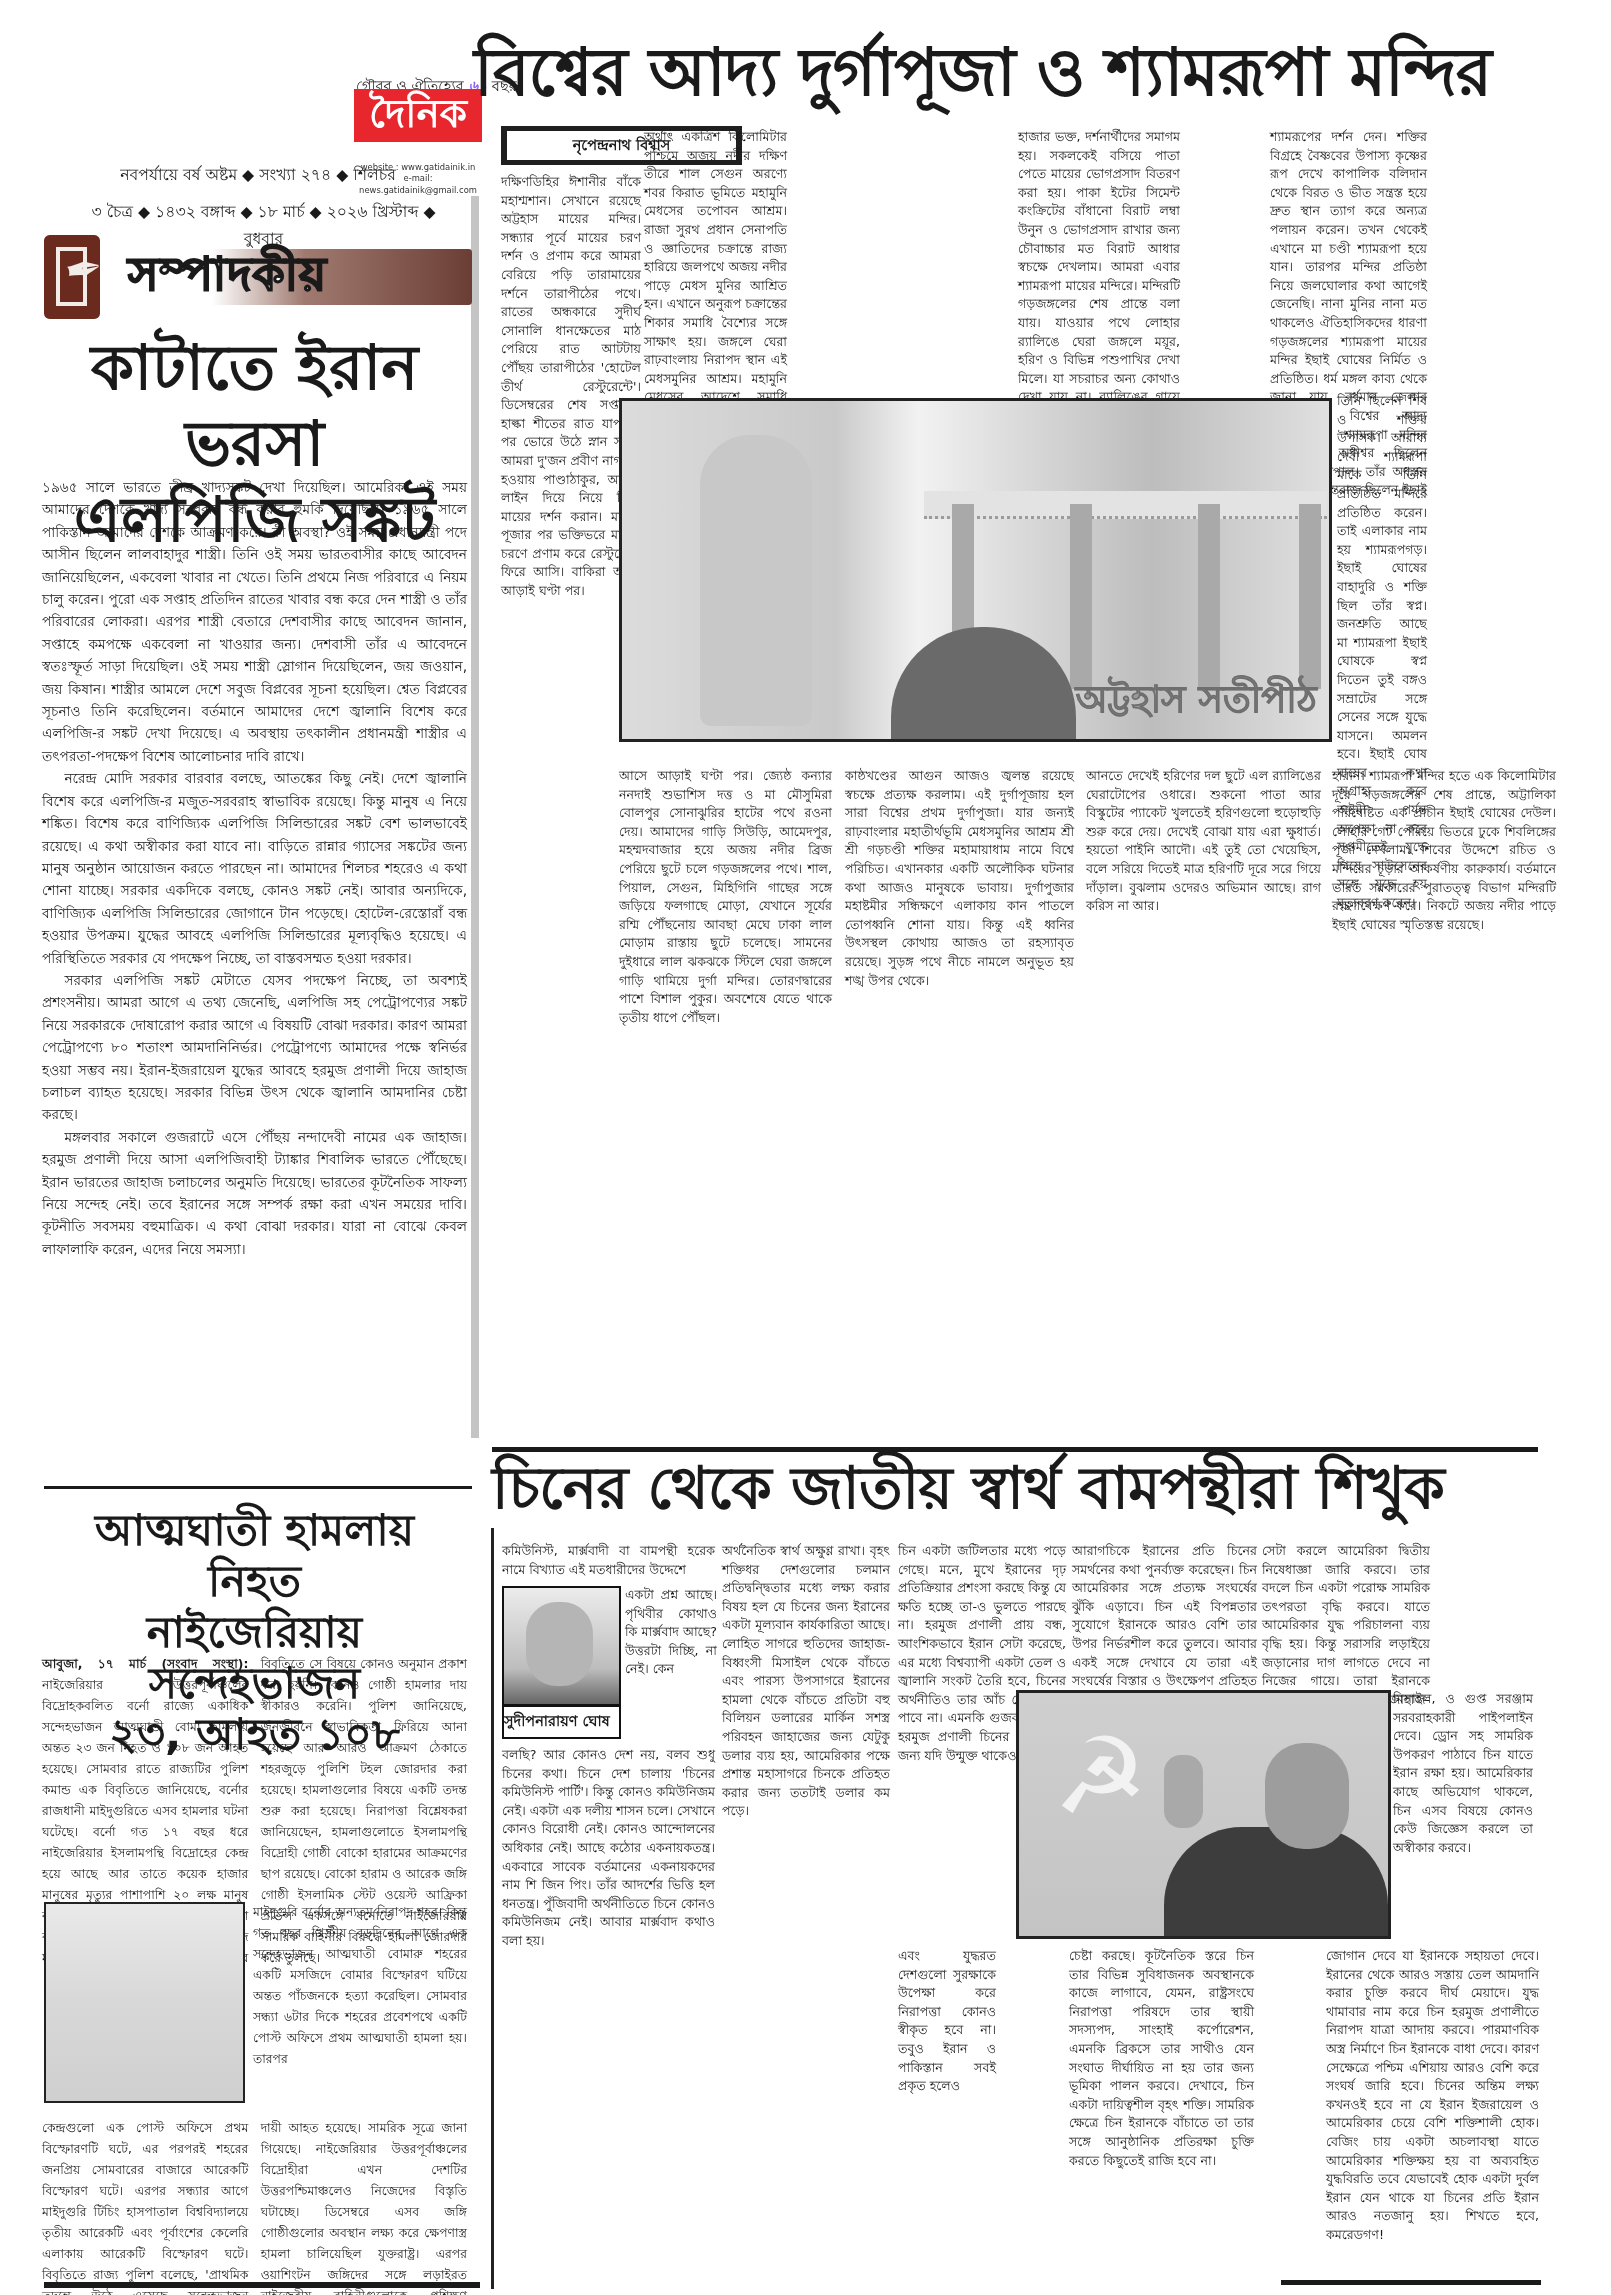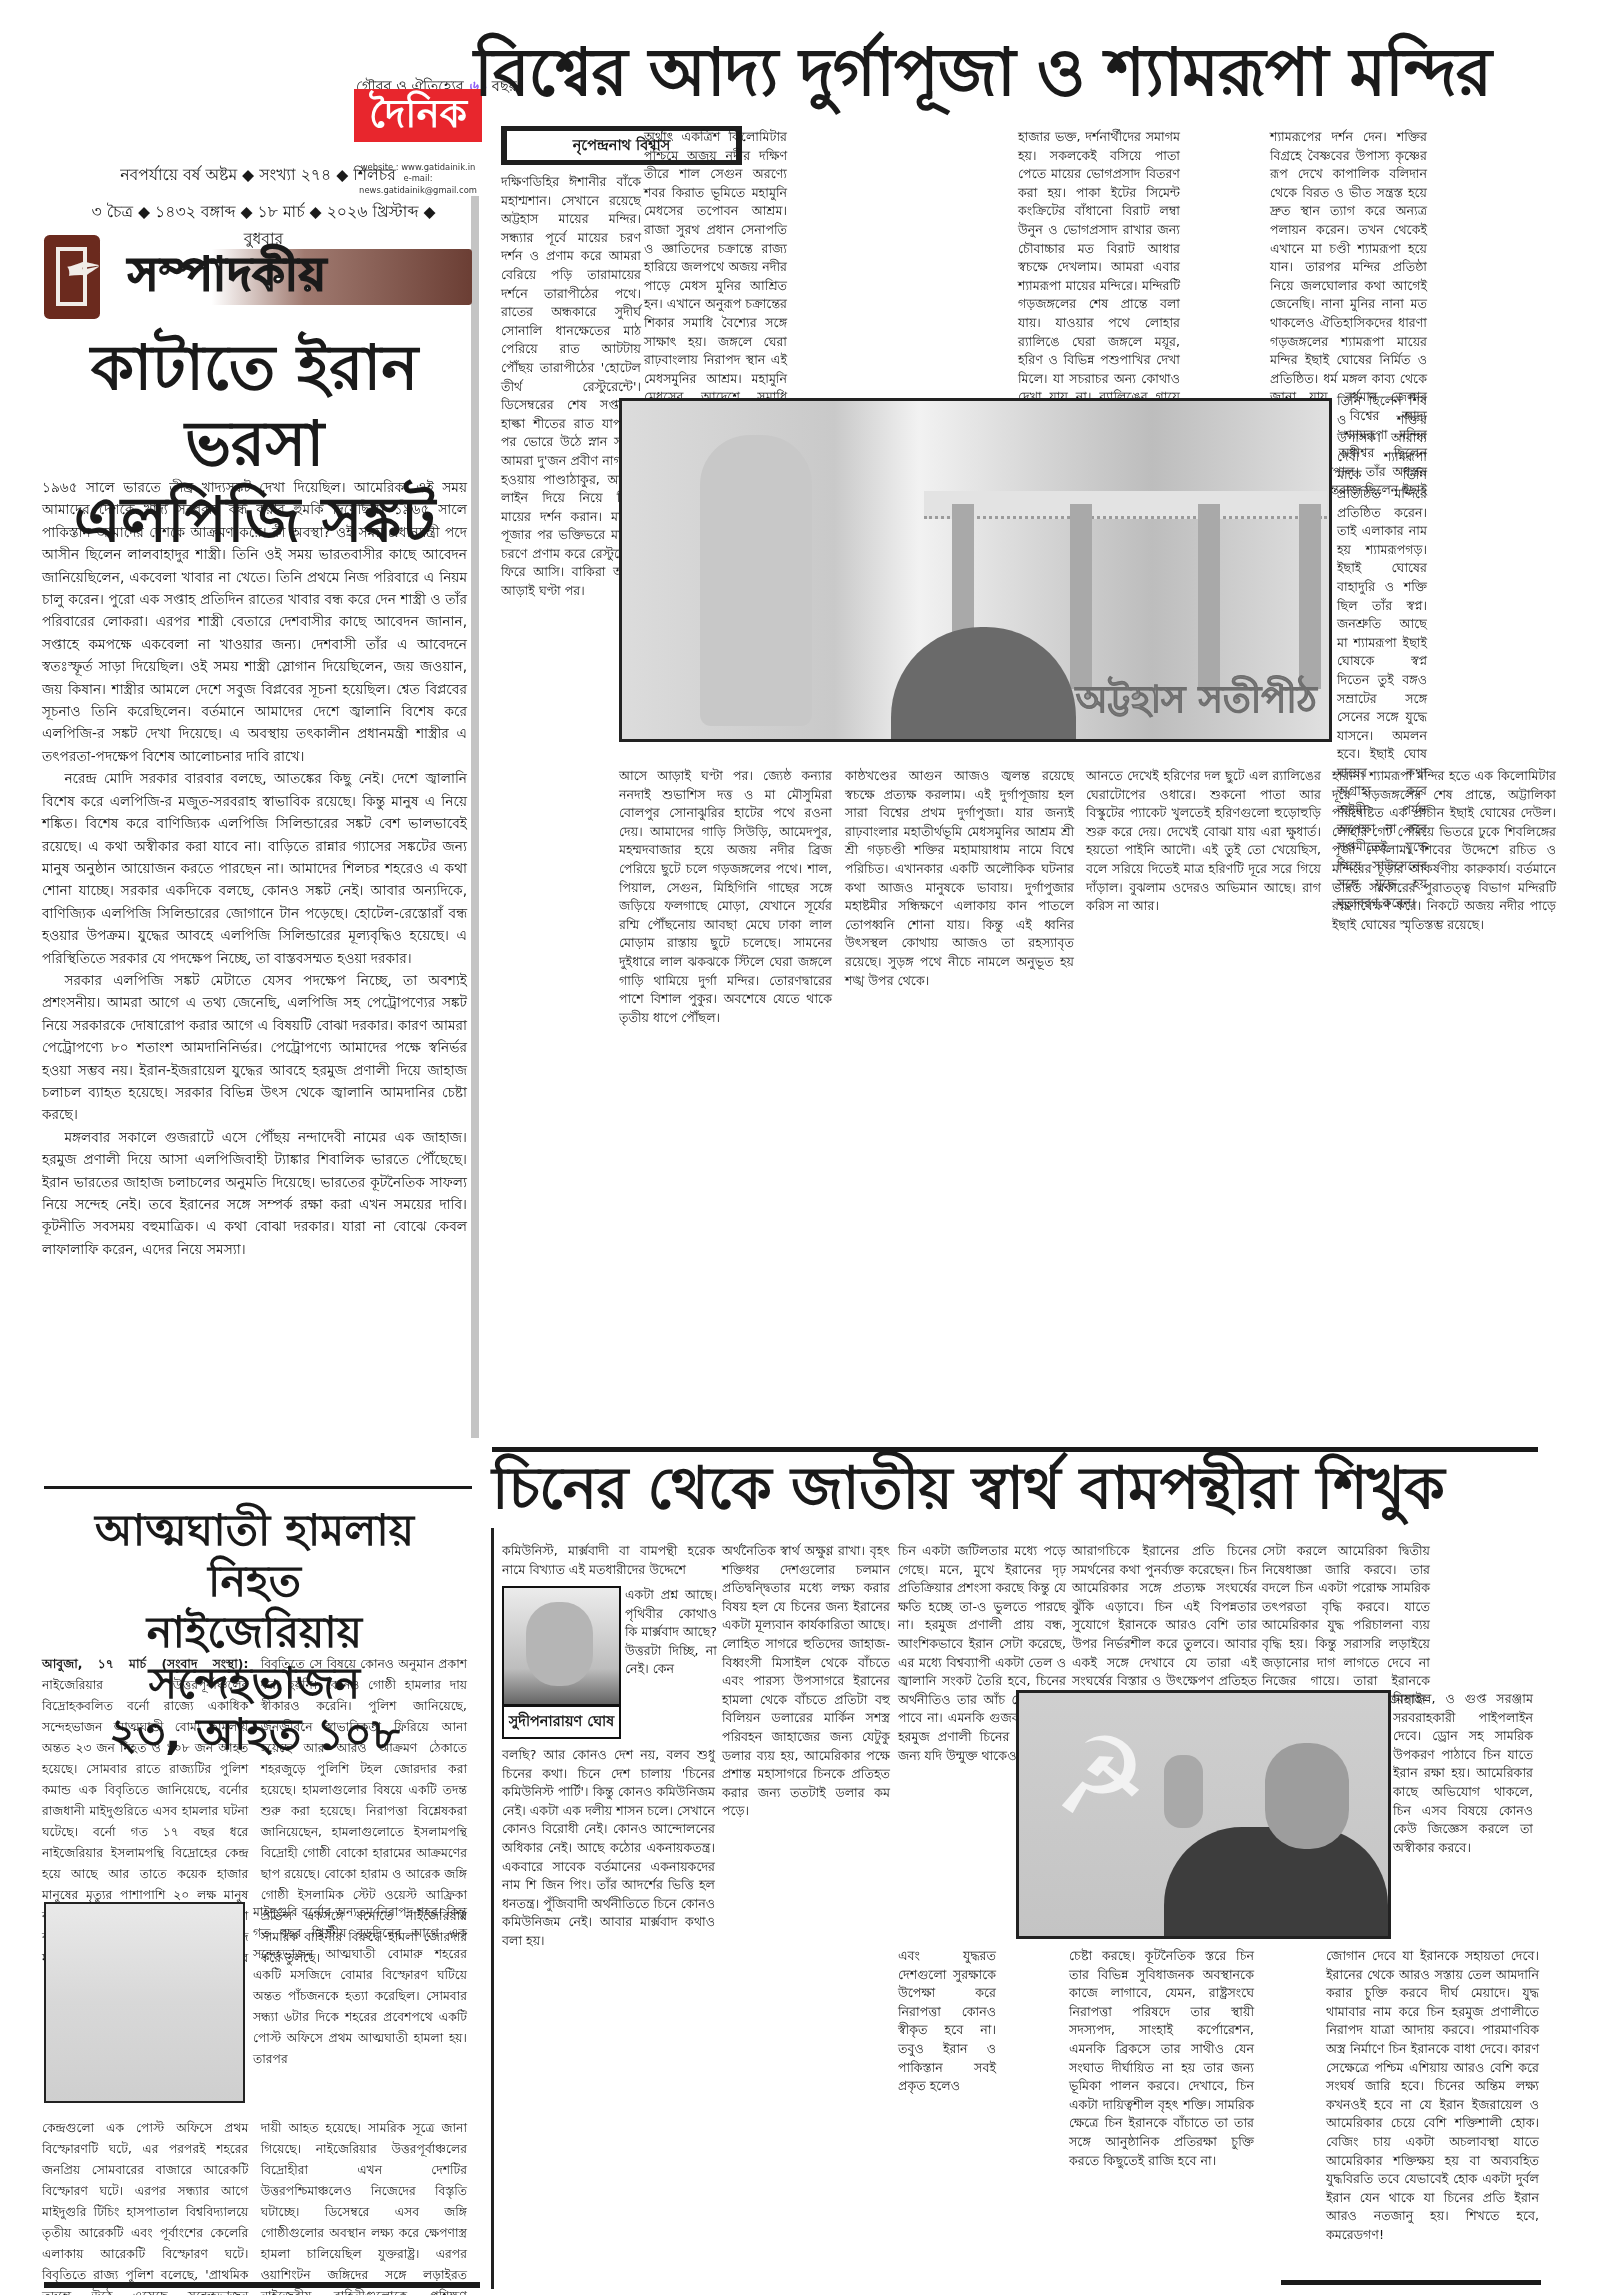--- a/index.html
+++ b/index.html
@@ -73,21 +73,21 @@
   #f-bot2 { left: 845px; top: 767px; width: 229px; }
   #f-bot3 { left: 1086px; top: 767px; width: 235px; }
   #f-bot4 { left: 1332px; top: 767px; width: 224px; }
 
   
   #cn-rule { left: 492px; top: 1447px; width: 1046px; height: 4.5px; }
   #cn-headline { left: 492px; top: 1452px; width: 1063px; height: 73px; font-size: 58px; font-weight: bold; line-height: 73px; white-space: nowrap; letter-spacing: -0.6px; }
   #cn-vrule { left: 491px; top: 1528px; width: 3.4px; height: 761px; background: #222; }
   #cn-photo { left: 502px; top: 1586px; width: 119px; height: 151px; border: 2.2px solid #111; background: linear-gradient(180deg,#ececec 0%,#bdbdbd 55%,#4e4e4e 85%,#3c3c3c 100%); }
   #cn-photo .face { position: absolute; left: 22.4px; top: 14px; width: 67px; height: 84px; border-radius: 31px; background: #b5b5b5; }
-  #cn-photo-caption { left: 502px; top: 1704px; width: 119px; height: 35px; border: 2.2px solid #111; border-top-width: 3.4px; background: #fff; font-size: 14.5px; font-weight: bold; text-align: center; line-height: 28px; }
+  #cn-photo-caption { left: 502px; top: 1704px; width: 119px; height: 35px; border: 2.2px solid #111; border-top-width: 3.4px; background: #fff; font-size: 14.5px; font-weight: bold; text-align: left; line-height: 28px; }
 
   #c-col1a { left: 502px; top: 1542px; width: 213px; }
   #c-col1b { left: 625px; top: 1586px; width: 92px; }
   #c-col1c { left: 502px; top: 1746px; width: 213px; }
   #c-col2 { left: 722px; top: 1542px; width: 168px; }
   #c-col3 { left: 898px; top: 1542px; width: 168px; }
   #c-col4 { left: 1072px; top: 1542px; width: 185px; }
   #c-col5 { left: 1262px; top: 1542px; width: 168px; }
   #c-col5b { left: 1393px; top: 1690px; width: 140px; }
   #c-bot1 { left: 898px; top: 1947px; width: 98px; }

